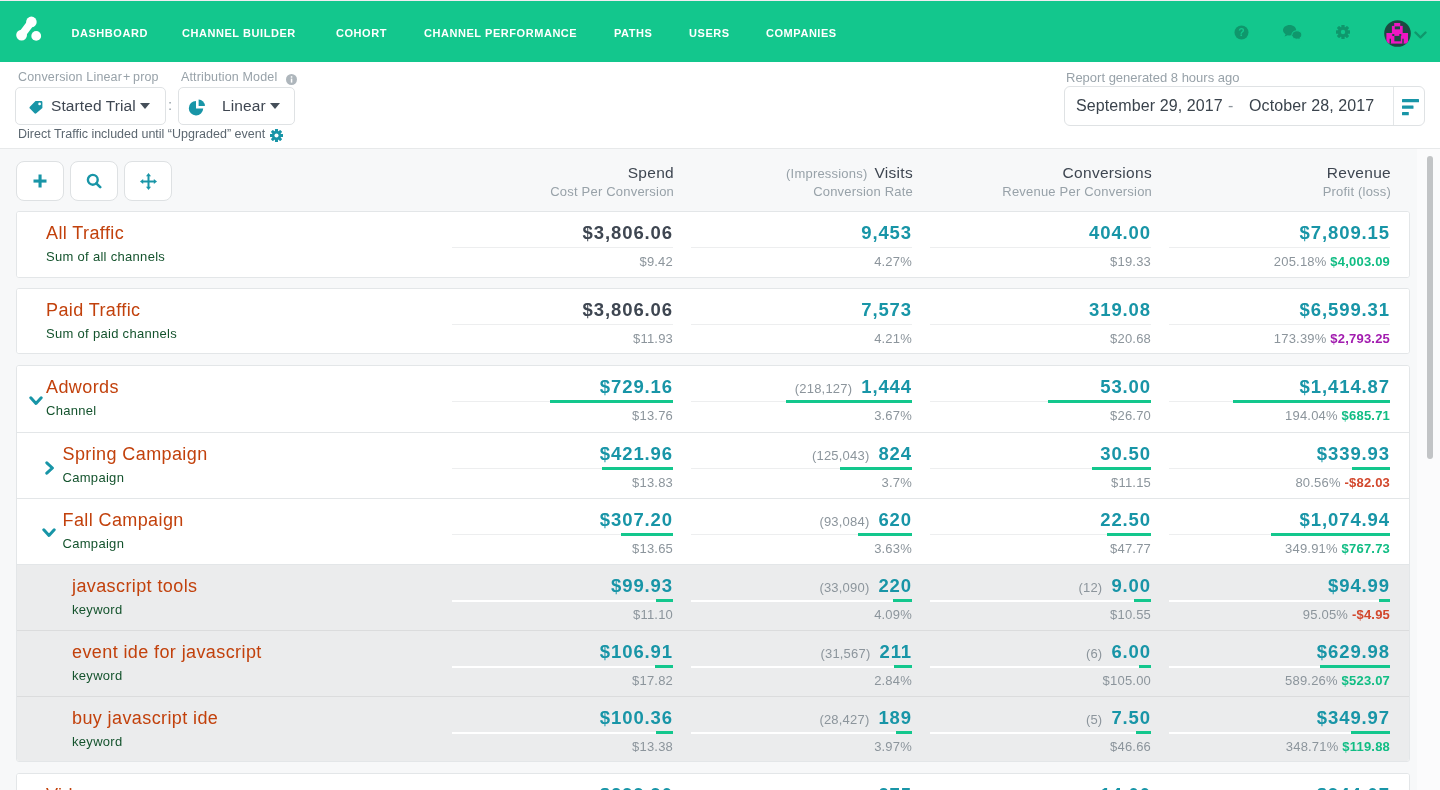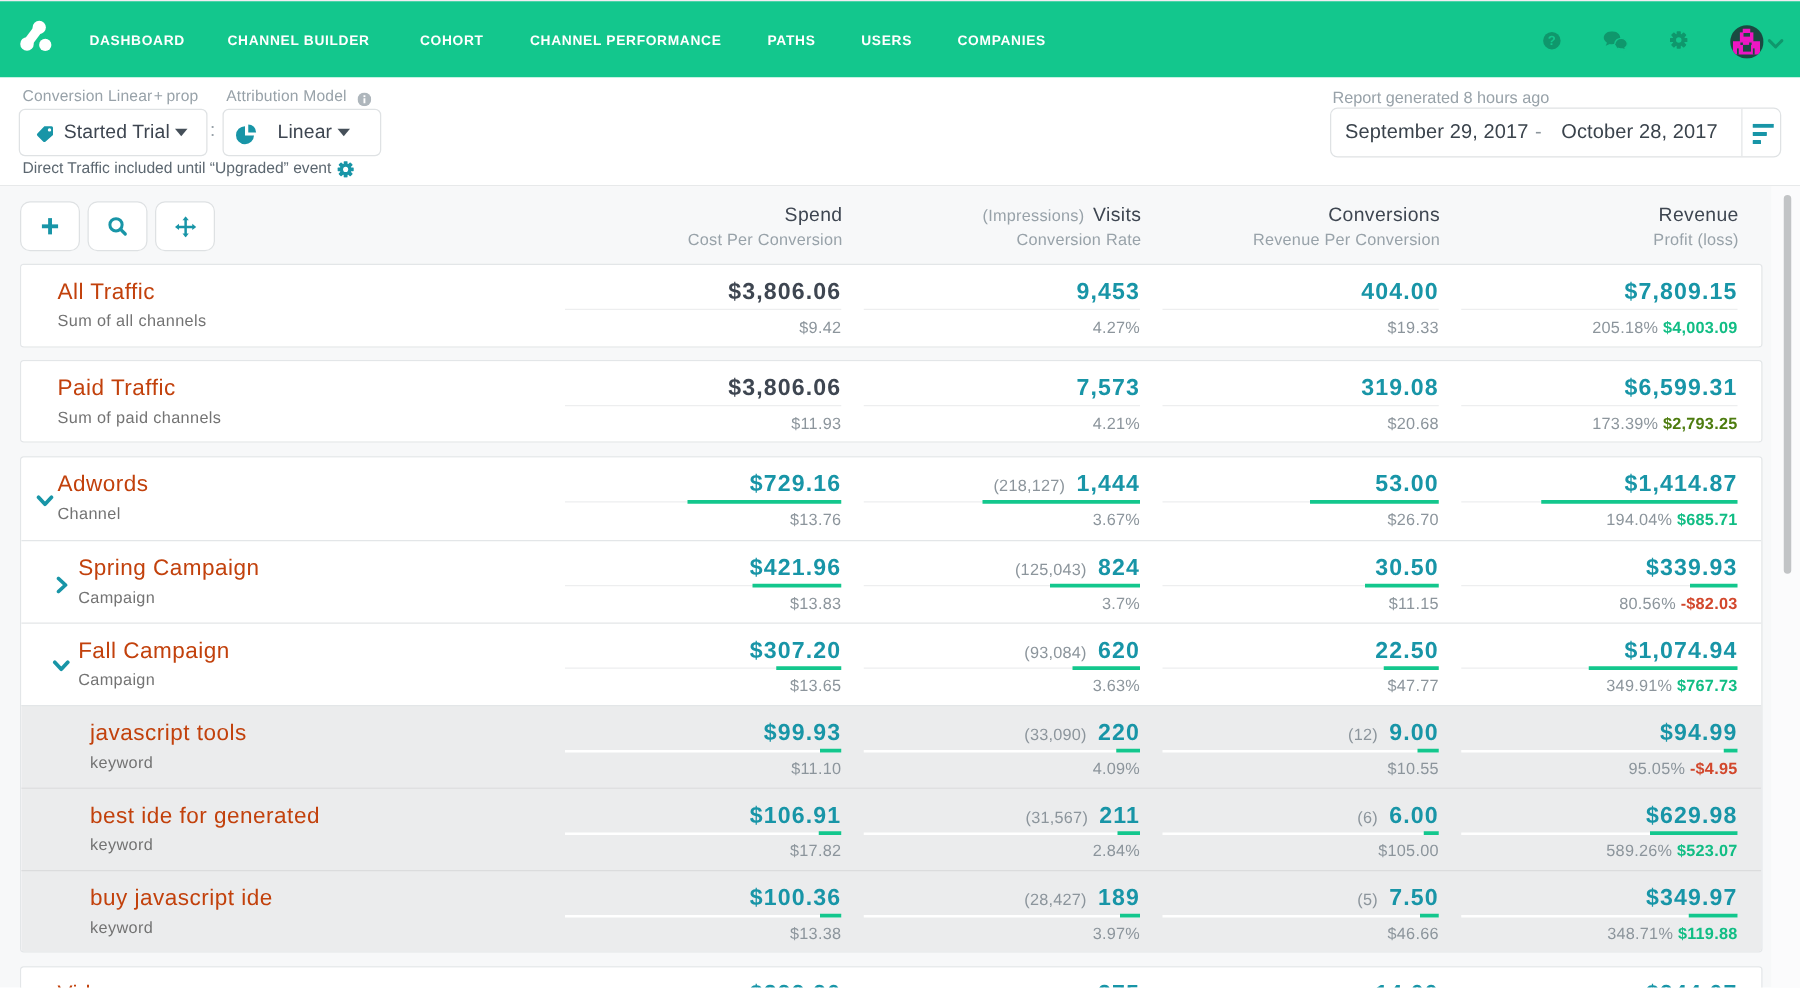--- a/index.html
+++ b/index.html
@@ -26,21 +26,21 @@
 .btn { position:absolute; top:12px; width:48px; height:40px; background:#fff; border:1px solid #DEE1E3;
   border-radius:8px; display:flex; align-items:center; justify-content:center; }
 .hcell { position:absolute; top:0; width:245px; text-align:right; }
 .hm { position:absolute; top:15px; right:0; width:245px; font-size:15.5px; color:#3E4651; letter-spacing:0.3px; }
 .hs { position:absolute; top:34.5px; right:0; width:245px; font-size:13px; color:#98A2A9; letter-spacing:0.2px; }
 .imp2 { font-size:13px; color:#98A2A9; margin-right:7px; letter-spacing:0.2px; }
 .card { position:absolute; left:16px; width:1394px; background:#fff; border:1px solid #E3E6E8;
   border-radius:3px; overflow:hidden; }
 .row { position:absolute; left:0; width:1392px; }
 .rt { position:absolute; top:10.8px; font-size:18px; color:#c2410c; letter-spacing:0.4px; line-height:20px; }
-.rs { position:absolute; top:35.8px; font-size:13px; color:#737373; letter-spacing:0.3px; line-height:18px; }
+.rs { position:absolute; top:35.8px; font-size:13px; color:#14532d; letter-spacing:0.3px; line-height:18px; }
 .cell { position:absolute; top:0; width:245px; height:66px; }
 .mv { position:absolute; top:10.8px; right:0; width:245px; text-align:right; font-size:18.5px; line-height:20px;
   color:#1895A7; font-weight:bold; letter-spacing:0.9px; }
 .mv.dark { color:#3E4651; }
 .imp { font-size:13px; color:#8C959C; font-weight:normal; margin-right:9px; letter-spacing:0.2px; }
 .track { position:absolute; top:34.8px; right:0; width:221px; height:1px; }
 .bar { position:absolute; top:33.8px; right:0; height:3px; background:#13C78D; }
 .sv { position:absolute; top:40.5px; right:0; width:245px; text-align:right; font-size:13px; color:#8C959C;
   line-height:18px; letter-spacing:0.2px; }
 .sv b { font-weight:bold; }
@@ -125,21 +125,21 @@
       </svg>
 <div class="dd" style="left:15px;width:151px">
         <svg class="abs" style="left:13px;top:12px" width="14" height="14" viewBox="0 0 14 14">
 <path d="M6.5 1 L12.2 1 A1.2 1.2 0 0 1 13.4 2.2 L13.4 7.9 L7.3 13.3 A1.3 1.3 0 0 1 5.5 13.2 L0.9 8.6 A1.3 1.3 0 0 1 0.9 6.8 Z" fill="#1895A7"></path>
 <circle cx="10.6" cy="3.9" r="1.35" fill="#fff"></circle>
         </svg>
         <span class="ddt" style="left:35px">Started Trial</span>
         <span class="caret" style="left:124px"></span>
       </div>
 <span class="lbl" style="left:168px;top:34px;font-size:15px">:</span>
-<div class="dd" style="left:178px;width:127px">
+<div class="dd" style="left:178px;width:117px">
         <svg class="abs" style="left:8.5px;top:11px" width="18" height="18" viewBox="0 0 18 18">
 <path d="M8 2 A7.2 7.2 0 1 0 15.2 9.4 L8 9.4 Z" fill="#1895A7"></path>
 <path d="M10.6 6.9 L10.6 0.6 A6.3 6.3 0 0 1 16.9 6.9 Z" fill="#1895A7"></path>
         </svg>
         <span class="ddt" style="left:43px">Linear</span>
         <span class="caret" style="left:91px"></span>
       </div>
 <span id="caption">Direct Traffic included until “Upgraded” event</span>
 <svg class="abs" style="left:270px;top:67px" width="13" height="13" viewBox="0 0 16 16">
 <g fill="#1895A7">
@@ -256,21 +256,21 @@
             <div class="sv">4.21%</div>
           </div>
           <div class="cell" style="right:258px">
             <div class="mv">319.08</div>
             <div class="track" style="background:#EDEEEF;height:1px"></div>
             <div class="sv">$20.68</div>
           </div>
           <div class="cell" style="right:19px">
             <div class="mv">$6,599.31</div>
             <div class="track" style="background:#EDEEEF;height:1px"></div>
-            <div class="sv">173.39% <b style="color:#4d7c0f">$2,793.25</b></div>
+            <div class="sv">173.39% <b style="color:#a21caf">$2,793.25</b></div>
           </div>
         </div>
       </div>
       <div class="card" style="top:216px;height:397px">
         <div class="row" style="top:0px;height:66px;background:#fff;">
           <svg class="abs" style="left:12px;top:30px" width="14" height="10" viewBox="0 0 14 10">
 <polyline points="1.8,1.8 7,7.4 12.2,1.8" fill="none" stroke="#1895A7" stroke-width="3" stroke-linecap="round" stroke-linejoin="round"></polyline>
           </svg>
           <div class="rt" style="left:29px">Adwords</div>
           <div class="rs" style="left:29px">Channel</div>
@@ -383,21 +383,21 @@
             <div class="sv">$10.55</div>
           </div>
           <div class="cell" style="right:19px">
             <div class="mv">$94.99</div>
             <div class="track" style="background:#fff;height:2px"></div>
             <div class="bar" style="width:11px"></div>
             <div class="sv">95.05% <b style="color:#D2472C">-$4.95</b></div>
           </div>
         </div>
         <div class="row" style="top:264px;height:66px;background:#EBECED;border-top:1px solid #DBDCDD;">
-          <div class="rt" style="left:55px">best ide for generated</div>
+          <div class="rt" style="left:55px">event ide for javascript</div>
           <div class="rs" style="left:55px">keyword</div>
           <div class="cell" style="right:736px">
             <div class="mv">$106.91</div>
             <div class="track" style="background:#fff;height:2px"></div>
             <div class="bar" style="width:18px"></div>
             <div class="sv">$17.82</div>
           </div>
           <div class="cell" style="right:497px">
             <div class="mv"><span class="imp">(31,567)</span>211</div>
             <div class="track" style="background:#fff;height:2px"></div>

